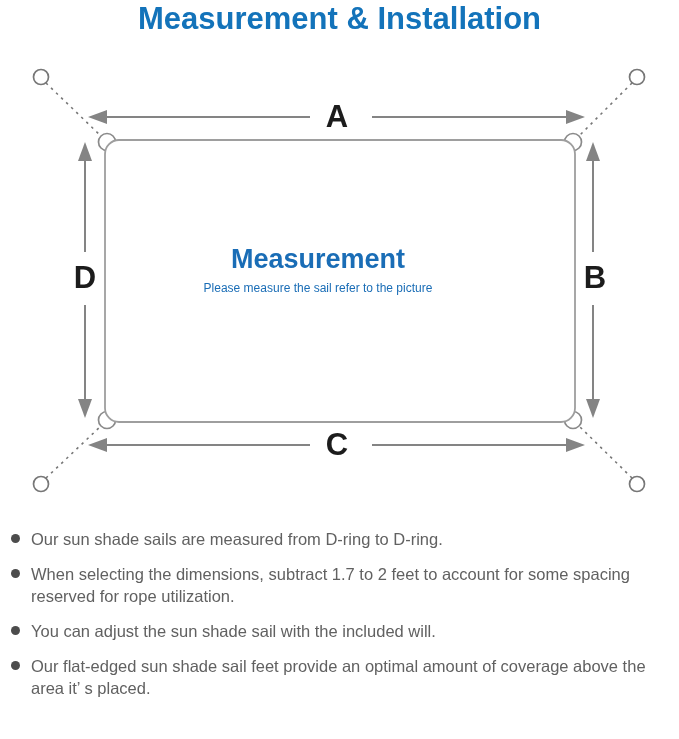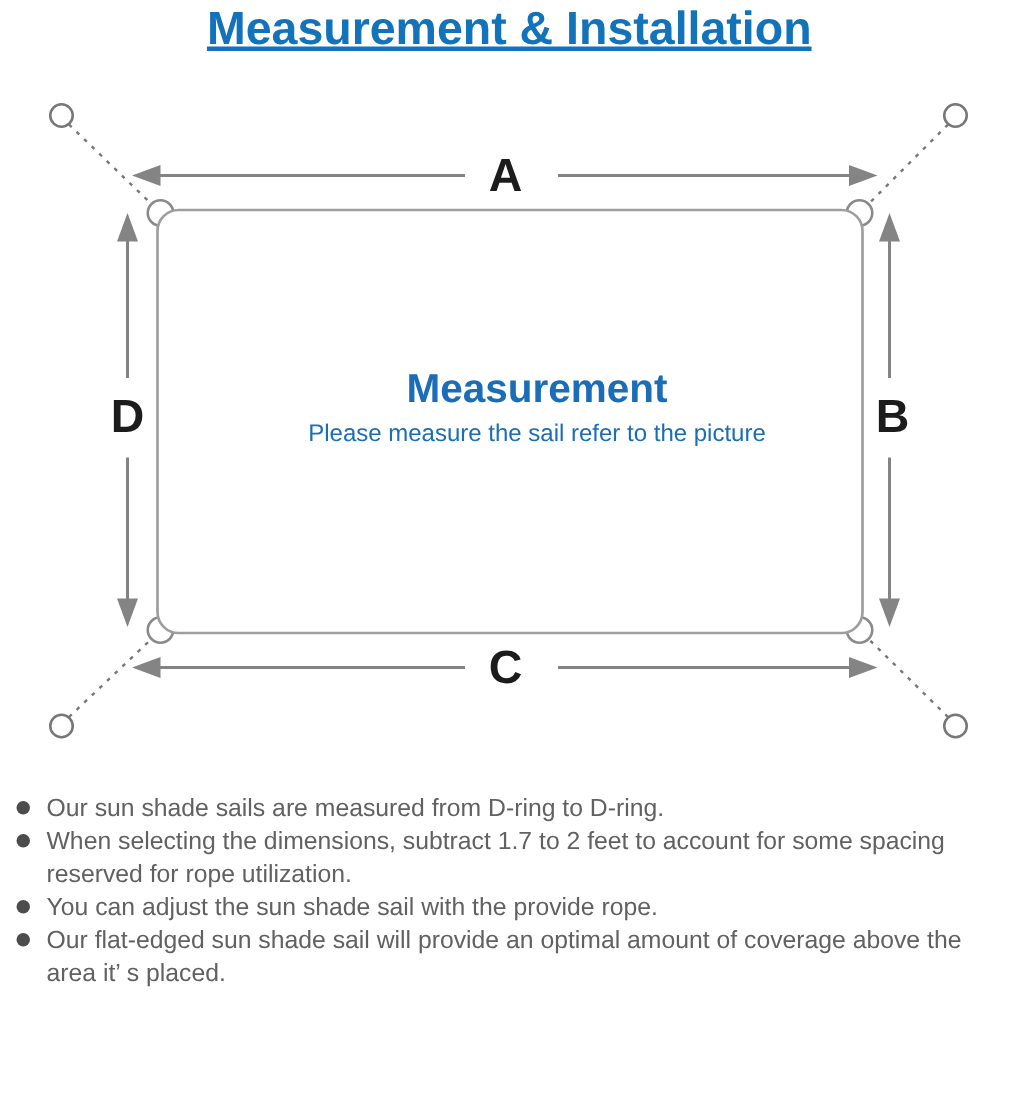--- a/index.html
+++ b/index.html
@@ -21,21 +21,20 @@
   .page-title {
     position: absolute;
     left: 0;
     top: 1px;
     width: 679px;
     text-align: center;
     font-size: 31px;
     font-weight: 700;
     color: #1373ba;
     letter-spacing: 0px;
-    text-decoration: underline;
   }
   .diagram-svg {
     position: absolute;
     left: 0;
     top: 0;
     width: 679px;
     height: 739px;
   }
   .dim-label {
     position: absolute;
@@ -50,40 +49,40 @@
   .dim-label.b { left: 573px; top: 262px; }
   .dim-label.c { left: 315px; top: 429px; }
   .dim-label.d { left: 63px;  top: 262px; }
   .center-text {
     position: absolute;
     left: 105px;
     top: 244px;
     width: 426px;
     text-align: center;
     color: #1a6db6;
-    margin-left: 40px;
   }
   .center-heading {
     font-size: 27px;
     font-weight: 700;
     color: #1a6db6;
   }
   .center-subheading {
     margin-top: 6px;
-    font-size: 16px;
+    font-size: 12px;
     font-weight: 400;
     color: #1a6db6;
   }
   .notes {
     position: absolute;
     left: 11px;
     top: 528px;
     width: 662px;
     display: flex;
     flex-direction: column;
+    gap: 13px;
   }
   .note-item {
     display: flex;
     gap: 11px;
     align-items: flex-start;
     color: #616161;
     font-size: 16.5px;
     line-height: 22px;
   }
   .note-bullet {
@@ -171,21 +170,21 @@
     <div class="note-item">
       <span class="note-bullet"></span>
       <span class="note-text">Our sun shade sails are measured from D-ring to D-ring.</span>
     </div>
     <div class="note-item">
       <span class="note-bullet"></span>
       <span class="note-text">When selecting the dimensions, subtract 1.7 to 2 feet to account for some spacing reserved for rope utilization.</span>
     </div>
     <div class="note-item">
       <span class="note-bullet"></span>
-      <span class="note-text">You can adjust the sun shade sail with the provide rope.</span>
+      <span class="note-text">You can adjust the sun shade sail with the included will.</span>
     </div>
     <div class="note-item">
       <span class="note-bullet"></span>
-      <span class="note-text">Our flat-edged sun shade sail will provide an optimal amount of coverage above the area it’ s placed.</span>
+      <span class="note-text">Our flat-edged sun shade sail feet provide an optimal amount of coverage above the area it’ s placed.</span>
     </div>
   </div>
 
 </div>
 
 </body></html>

